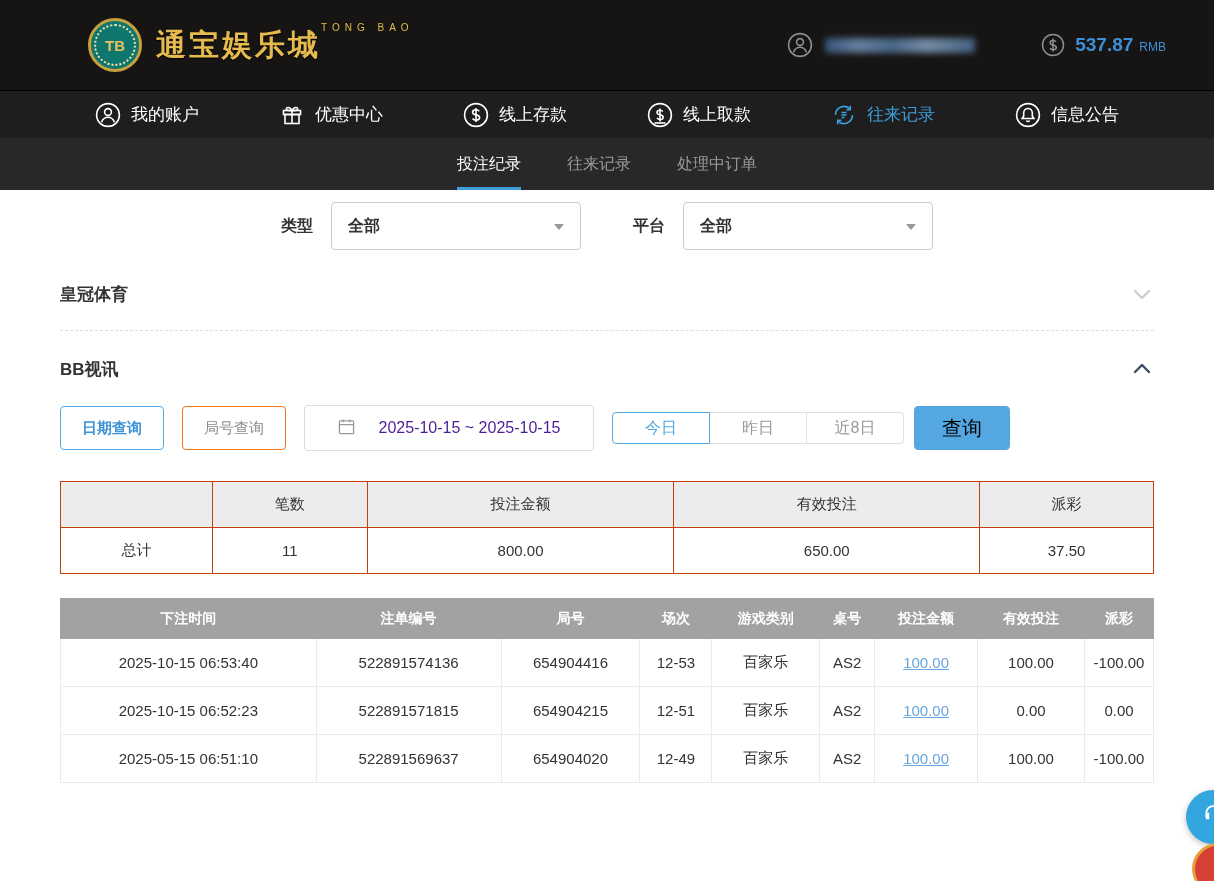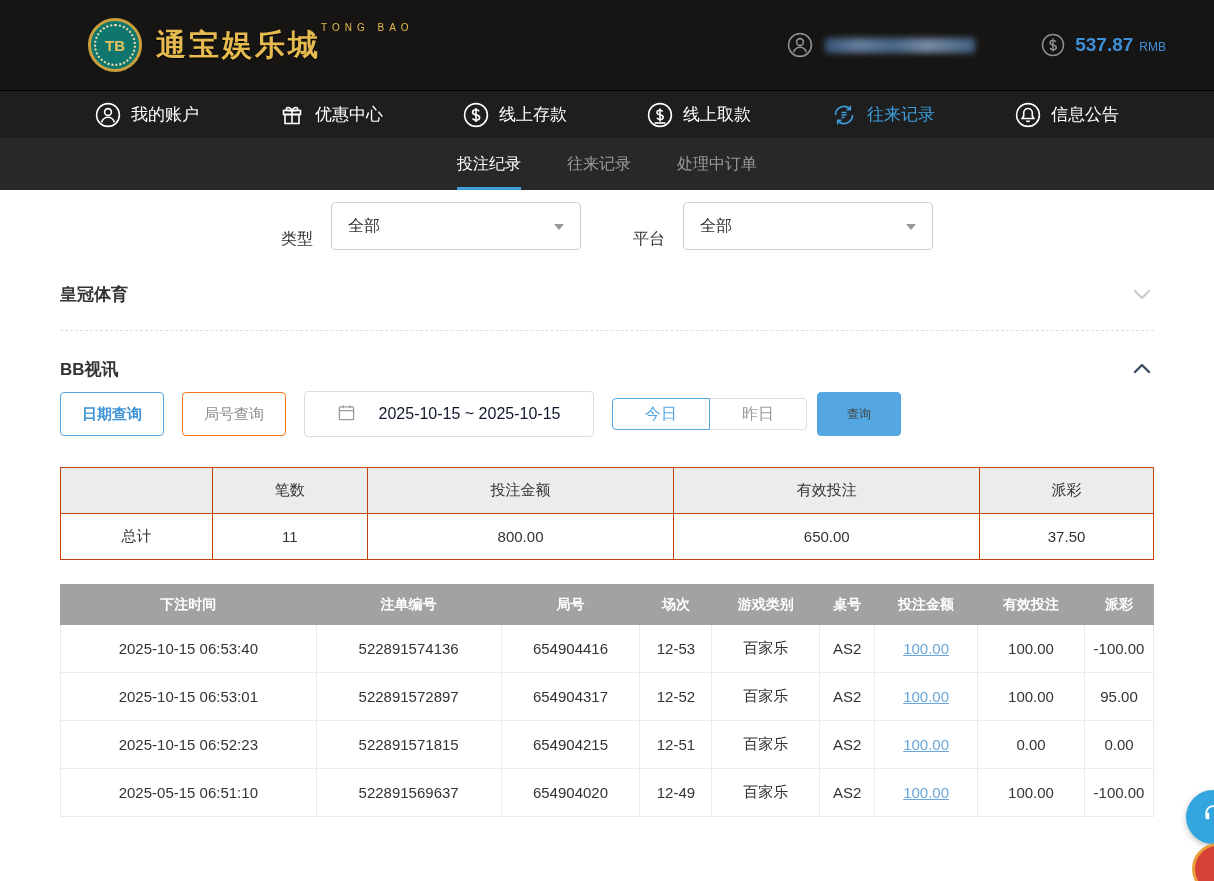--- a/index.html
+++ b/index.html
@@ -45,44 +45,44 @@
 
   
   .content { padding:0 60px; }
 
   .filter-row { margin-top:12px; display:flex; justify-content:center; align-items:center; }
   .filter-label { font-size:16px; color:#333; margin-right:18px; }
   .select-box { position:relative; width:250px; height:48px; border:1px solid #ccc; border-radius:4px;
     display:flex; align-items:center; padding:0 34px 0 16px; font-size:16px; color:#333; cursor:pointer; background:#fff; }
   .select-box .caret { position:absolute; right:16px; top:50%; margin-top:-2px; width:0; height:0;
     border-left:5px solid transparent; border-right:5px solid transparent; border-top:6px solid #999; }
-  .filter-group { display:flex; align-items:flex-end; }
+  .filter-group { display:flex; align-items:center;font-weight:bold; }
   .filter-group + .filter-group { margin-left:52px; }
 
   .section-header { display:flex; justify-content:space-between; align-items:center; }
   .section-header.crown { margin-top:32px; padding-bottom:24px; border-bottom:1px dashed #ddd; }
   .section-header.bb { margin-top:26px; }
   .section-title { font-size:17px; font-weight:bold; color:#333; }
   .chevron { cursor:pointer; display:flex; align-items:center; }
 
   
-  .query-bar { margin-top:10px; display:flex; align-items:center; }
+  .query-bar { margin-top:24px; display:flex; align-items:center; }
   .btn { height:44px; border-radius:4px; background:#fff; display:flex; align-items:center; justify-content:center;
     font-size:15px; cursor:pointer; user-select:none; }
   .btn-date-query { width:104px; border:1px solid #54a7e0; color:#3d93d6; font-weight:bold; }
   .btn-round-query { width:104px; border:1px solid #f97316; color:#8a8a8a; margin-left:18px; }
   .date-input { margin-left:18px; width:290px; height:46px; border:1px solid #dcdcdc; border-radius:4px;
-    display:flex; align-items:center; justify-content:center; gap:24px; font-size:16px; color:#0f172a; cursor:pointer; background:#fff; }
+    display:flex; align-items:center; justify-content:center; gap:24px; font-size:16px; color:#4c1d95; cursor:pointer; background:#fff; }
   .quick-group { display:flex; margin-left:18px; }
   .quick { width:98px; height:32px; border:1px solid #e0e0e0; color:#9a9a9a; font-size:16px; border-radius:0; }
   .quick + .quick { margin-left:-1px; }
   .quick:first-child { border-radius:4px 0 0 4px; }
   .quick:last-child { border-radius:0 4px 4px 0; }
   .quick.active { border-color:#54a7e0; color:#54a7e0; position:relative; z-index:1; }
-  .btn-search { margin-left:10px; width:84px; background:#54a7e0; border:1px solid #54a7e0; color:#404040; font-size:12px; }
+  .btn-search { margin-left:10px; width:96px; background:#54a7e0; border:1px solid #54a7e0; color:#000000; font-size:20px; }
 
   
   table { border-collapse:collapse; width:100%; }
   .summary-table { margin-top:30px; }
   .summary-table th, .summary-table td { border:1px solid #c2410c; height:46px; text-align:center;
     font-size:15px; color:#333; font-weight:normal; }
   .summary-table th { background:#ececec; }
 
   
   .data-table { margin-top:24px; }
@@ -259,20 +259,21 @@
           <svg viewBox="0 0 18 18" width="17" height="17" fill="none" stroke="#999" stroke-width="1.4">
             <rect x="1.5" y="3" width="15" height="13.5" rx="1"></rect>
               <path d="M1.5 7h15M5.5 1.5v3M12.5 1.5v3"></path>
           </svg>
         </span>
         <span>2025-10-15 ~ 2025-10-15</span>
       </div>
       <div class="quick-group">
         <div class="btn quick active">今日</div>
         <div class="btn quick">昨日</div>
+        <div class="btn quick">近8日</div>
       </div>
       <div class="btn btn-search">查询</div>
     </div>
 
     <table class="summary-table">
       <colgroup>
           <col style="width:152px">
           <col style="width:155px">
           <col style="width:307px">
           <col style="width:306px">
@@ -329,31 +330,20 @@
           <td>522891574136</td>
           <td>654904416</td>
           <td>12-53</td>
           <td>百家乐</td>
           <td>AS2</td>
           <td><a class="bet-link">100.00</a></td>
           <td>100.00</td>
           <td class="neg">-100.00</td>
         </tr>
         <tr>
-          <td>2025-10-15 06:53:01</td>
-          <td>522891572897</td>
-          <td>654904317</td>
-          <td>12-52</td>
-          <td>百家乐</td>
-          <td>AS2</td>
-          <td><a class="bet-link">100.00</a></td>
-          <td>100.00</td>
-          <td>95.00</td>
-        </tr>
-        <tr>
           <td>2025-10-15 06:52:23</td>
           <td>522891571815</td>
           <td>654904215</td>
           <td>12-51</td>
           <td>百家乐</td>
           <td>AS2</td>
           <td><a class="bet-link">100.00</a></td>
           <td>0.00</td>
           <td>0.00</td>
         </tr>

